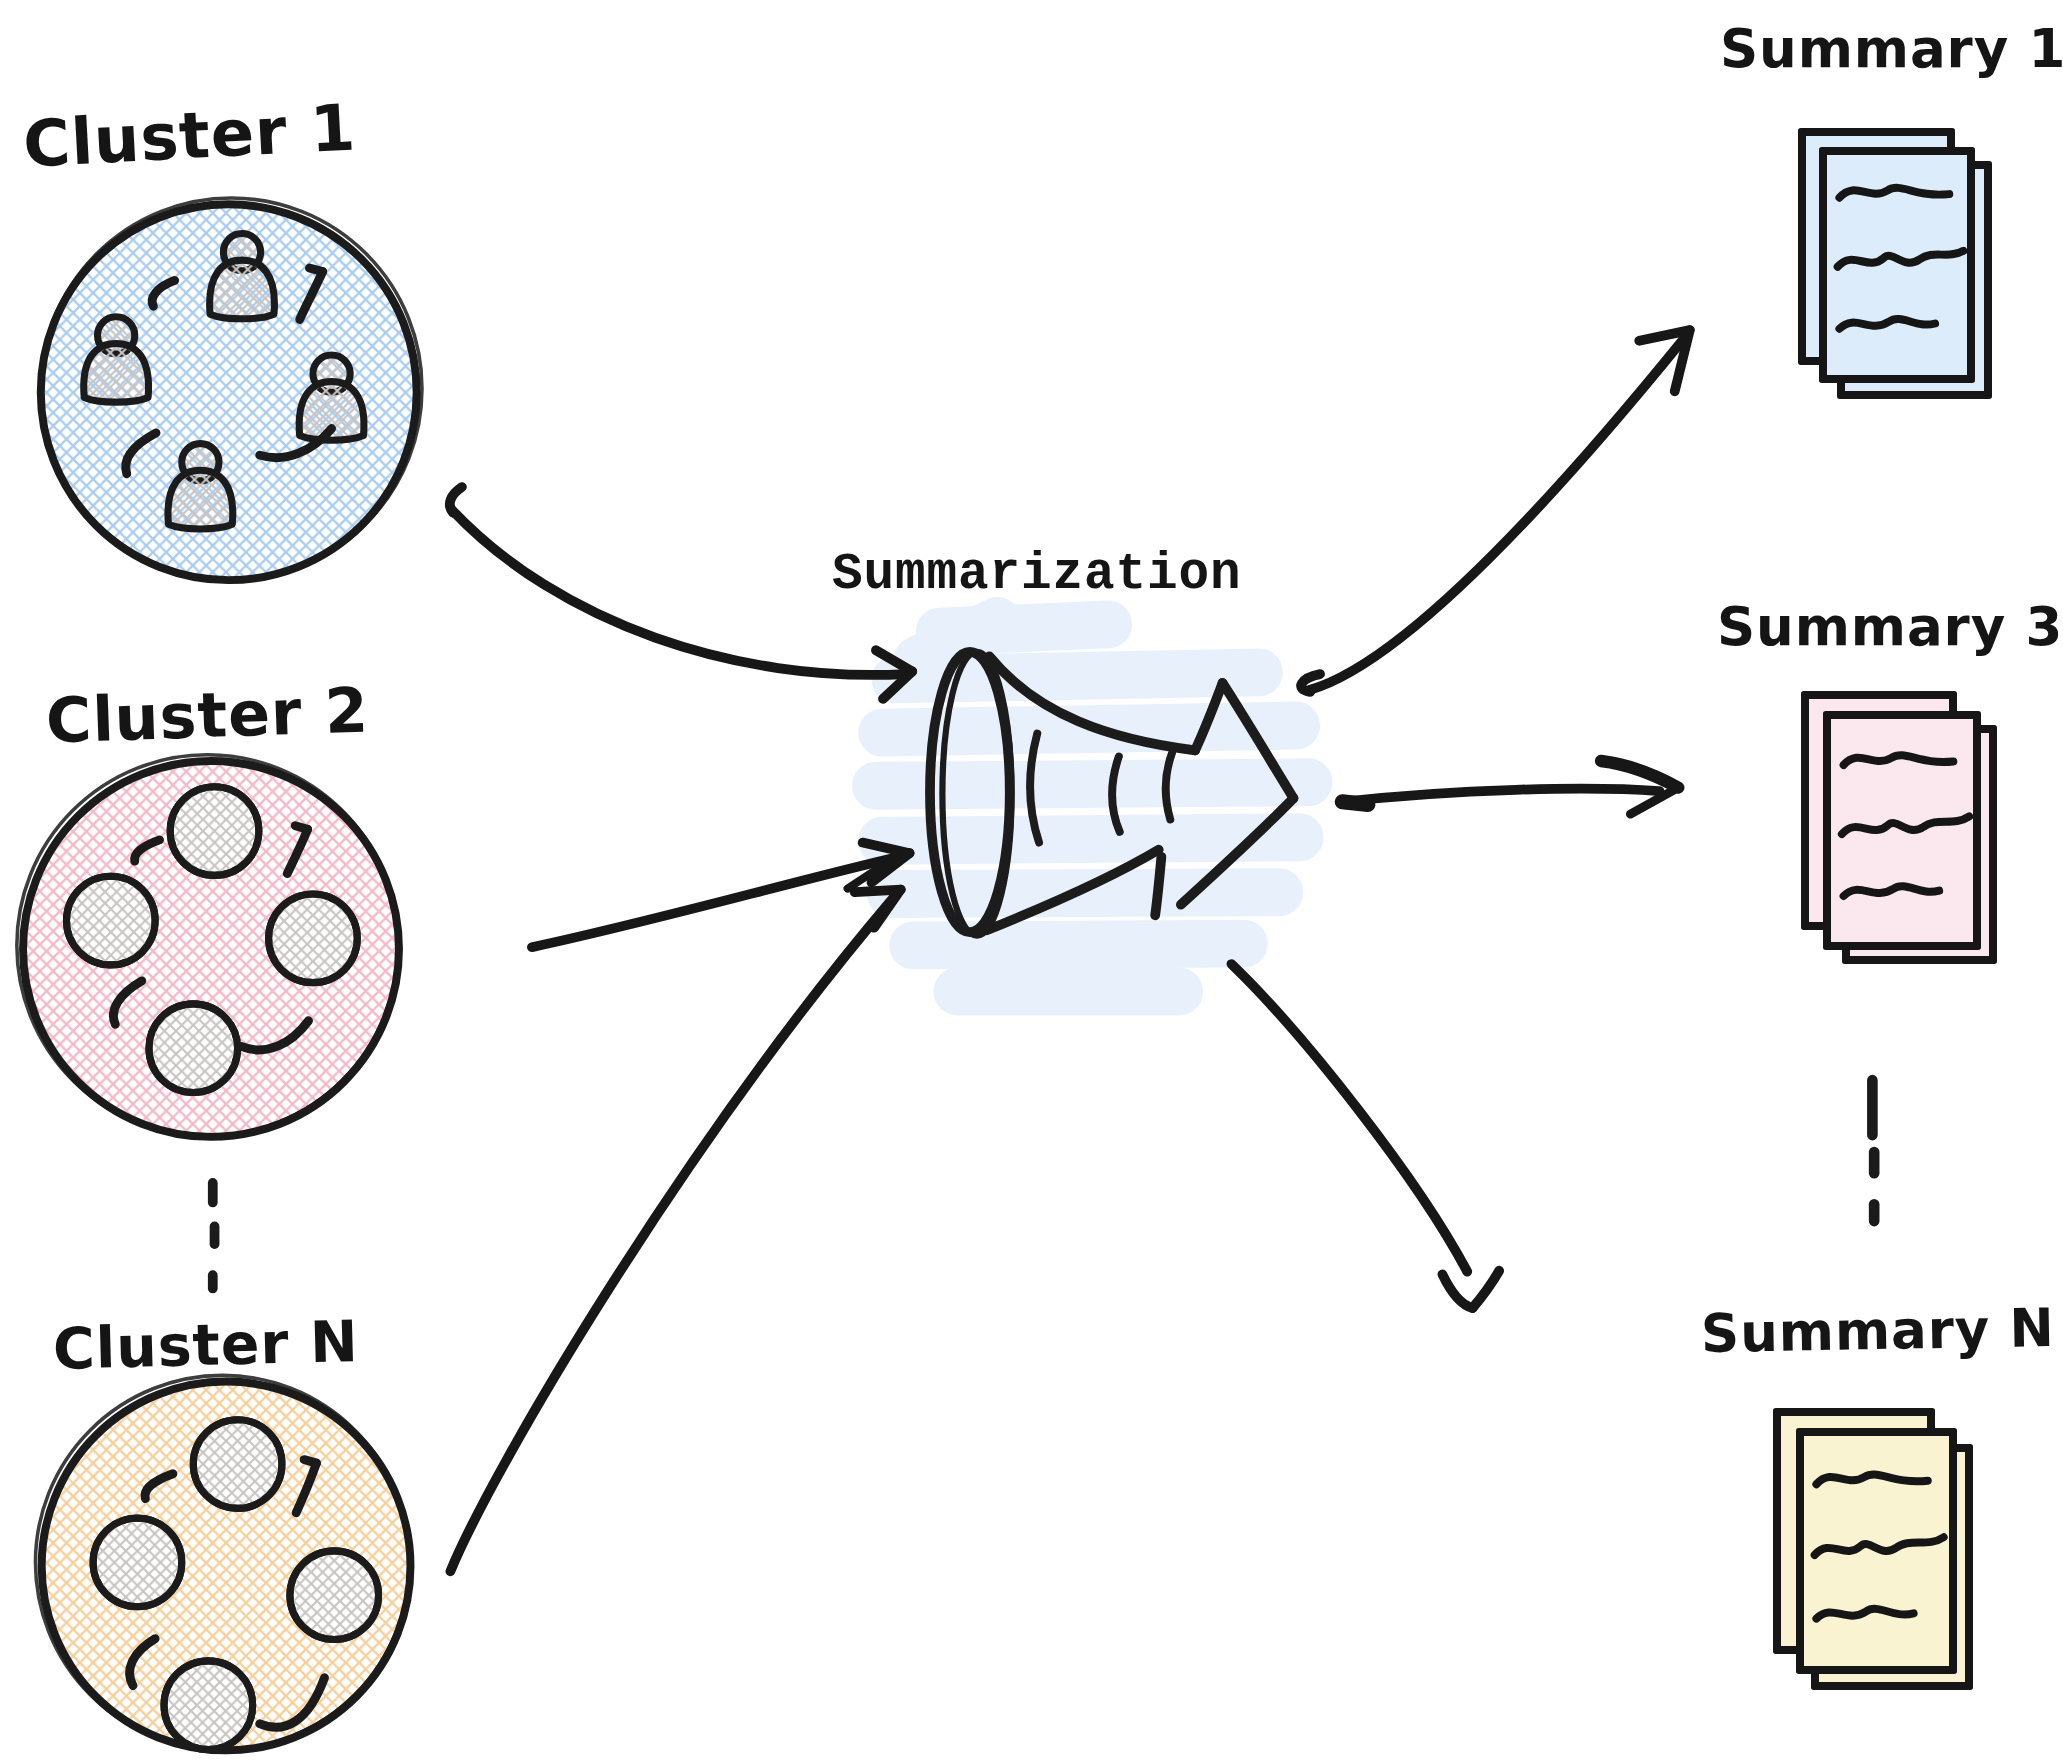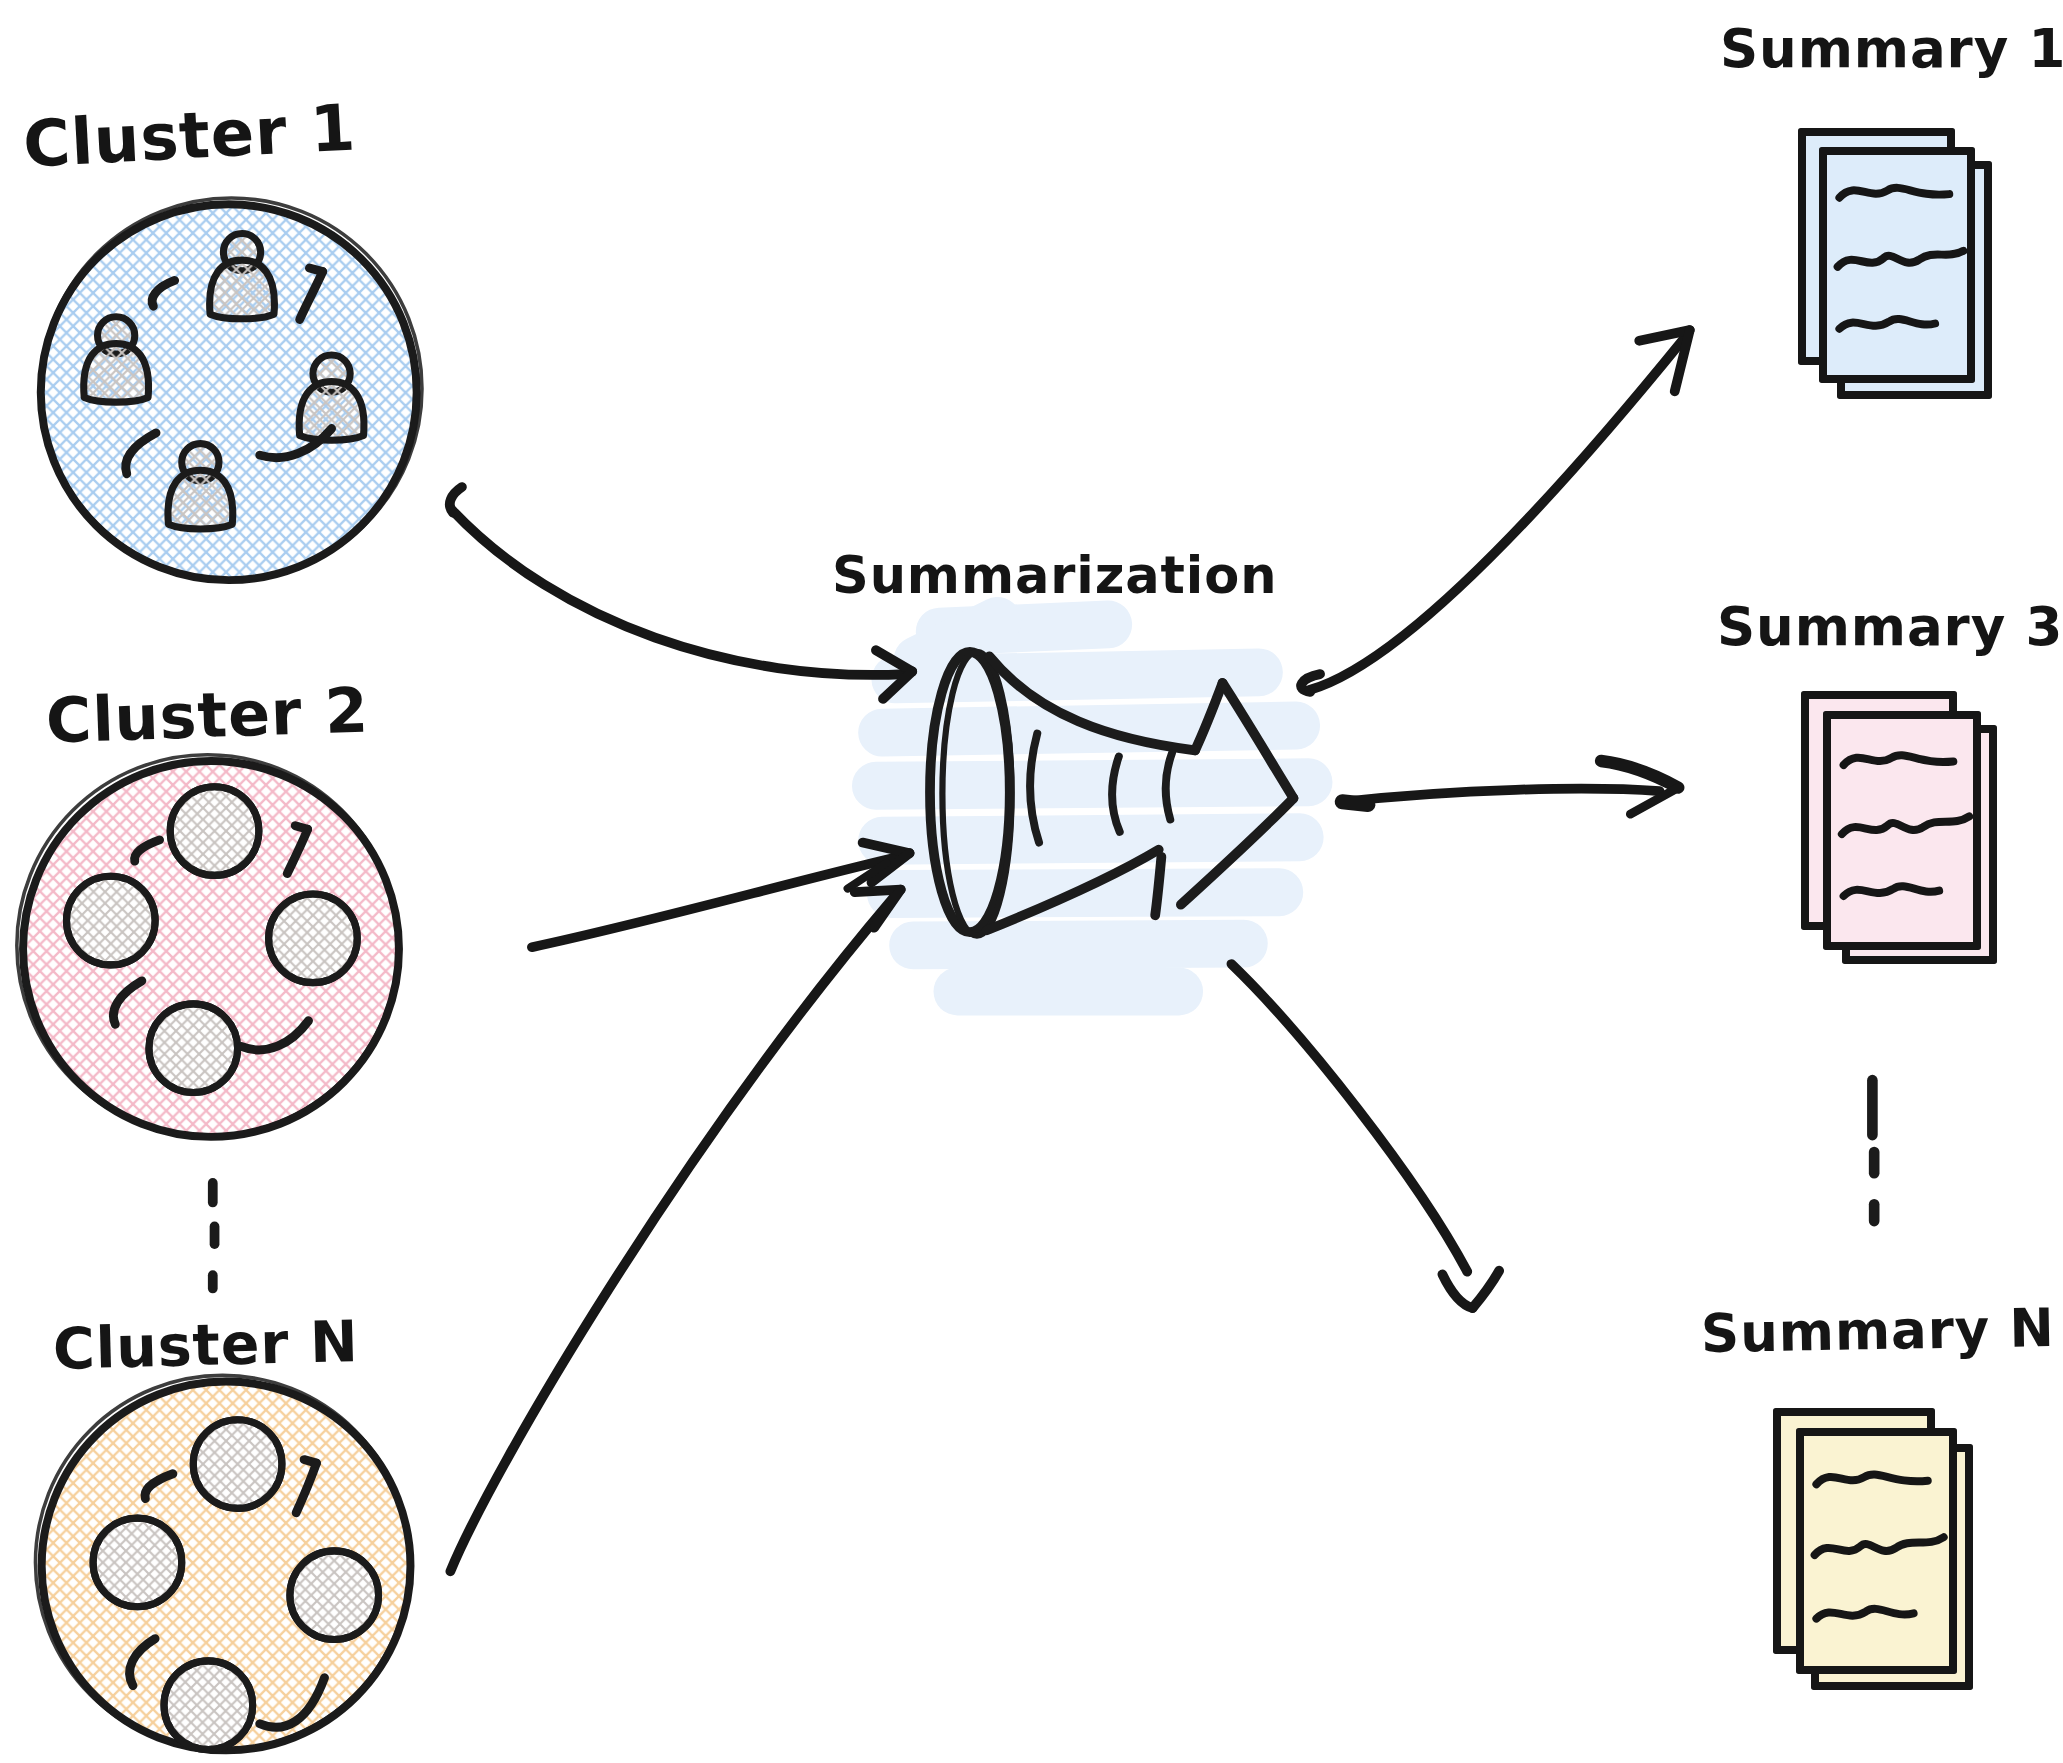--- a/index.html
+++ b/index.html
@@ -4,21 +4,21 @@
 <style>
   html,body{margin:0;padding:0;background:#fff;}
   .canvas{position:relative;width:2063px;height:1764px;background:#ffffff;overflow:hidden;
           font-family:"DejaVu Sans",sans-serif;}
   .layer{position:absolute;left:0;top:0;}
   .hand{position:absolute;font-weight:700;color:#151515;white-space:nowrap;
         font-family:"DejaVu Sans",sans-serif;letter-spacing:0.9px;}
   .lbl-cluster1{left:23px;top:99px;font-size:64px;transform:rotate(-3deg);}
   .lbl-cluster2{left:46px;top:679px;font-size:62px;transform:rotate(-2deg);}
   .lbl-clusterN{left:53px;top:1312px;font-size:57px;transform:rotate(-1.5deg);}
-  .lbl-summarization{left:832px;top:546px;font-size:51px;}
+  .lbl-summarization{left:832px;top:546px;font-size:51px;font-family:Liberation Mono, monospace;}
   .lbl-summary1{left:1720px;top:17.7px;font-size:53px;}
   .lbl-summary2{left:1717px;top:596px;font-size:53px;}
   .lbl-summaryN{left:1701px;top:1300px;font-size:53px;transform:rotate(-1deg);}
   .stack{position:absolute;}
   .page{position:absolute;border:8px solid #161616;border-radius:2.7px;box-sizing:border-box;}
   .stack .p-left {z-index:1;}
   .stack .p-right{z-index:2;}
   .stack .p-front{z-index:3;}
   .s1 .page{background:#ddecfa;}
   .s2 .page{background:#fbe7ee;}

